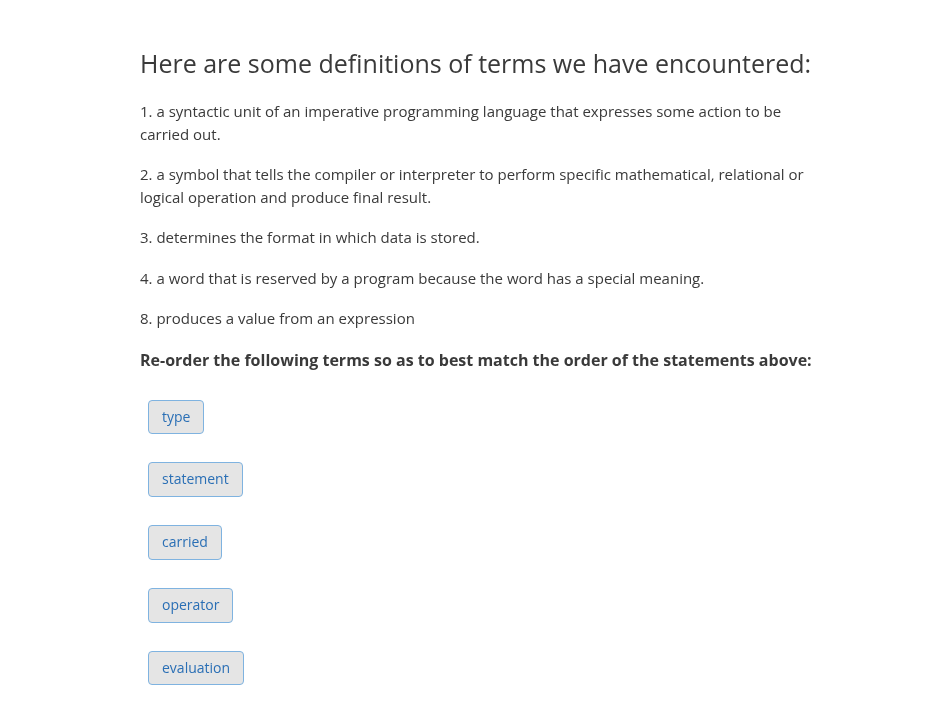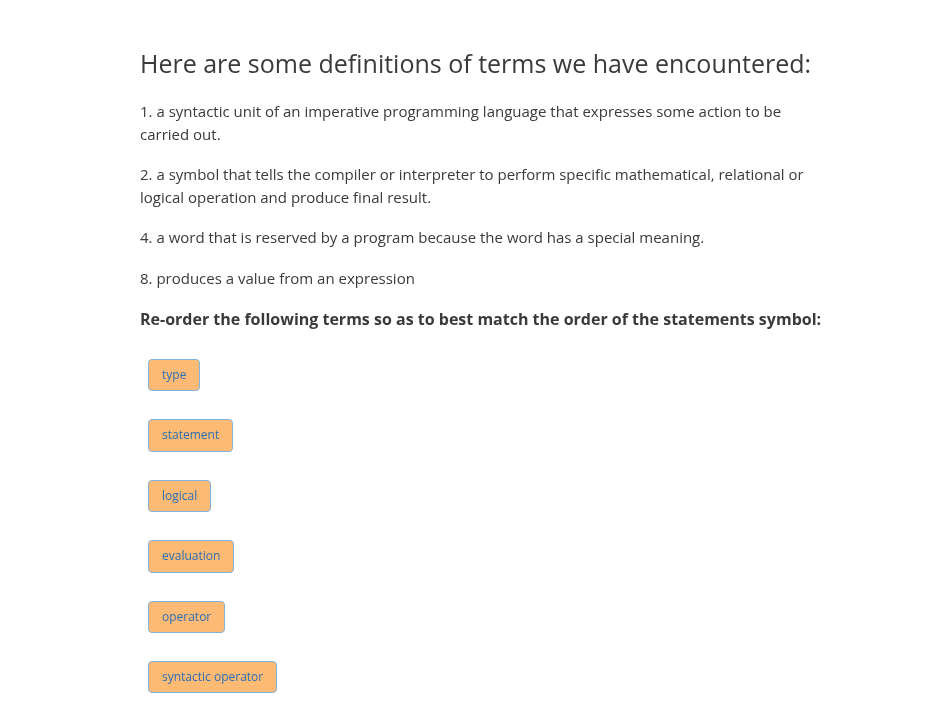--- a/index.html
+++ b/index.html
@@ -42,43 +42,44 @@
       flex-direction: column;
       align-items: flex-start;
       gap: 12px;
     }
     .term {
       display: inline-block;
       border: 1px solid #7fb3e0;
       border-radius: 4px;
       padding: 8px 13px;
       color: #2a6fb5;
-      font-size: 12px;
-      background: #fdba74;
+      font-size: 14px;
+      background: #e5e5e5;
       cursor: move;
       user-select: none;
       line-height: 1.2;
     }
   </style>
 </head>
 <body>
 
 <div class="container">
 
   <h2 class="heading">Here are some definitions of terms we have encountered:</h2>
 
   <p class="definition">1. a syntactic unit of an imperative programming language that expresses some action to be carried out.</p>
   <p class="definition">2. a symbol that tells the compiler or interpreter to perform specific mathematical, relational or logical operation and produce final result.</p>
+  <p class="definition">3. determines the format in which data is stored.</p>
   <p class="definition">4. a word that is reserved by a program because the word has a special meaning.</p>
   <p class="definition">8. produces a value from an expression</p>
 
-  <p class="instruction">Re-order the following terms so as to best match the order of the statements symbol:</p>
+  <p class="instruction">Re-order the following terms so as to best match the order of the statements above:</p>
 
   <div class="term-list">
     <div class="term">type</div>
     <div class="term">statement</div>
-    <div class="term">logical</div>
+    <div class="term">carried</div>
+    <div class="term">operator</div>
     <div class="term">evaluation</div>
-    <div class="term">operator</div>
     <div class="term">syntactic operator</div>
   </div>
 
 </div>
 
 </body></html>

